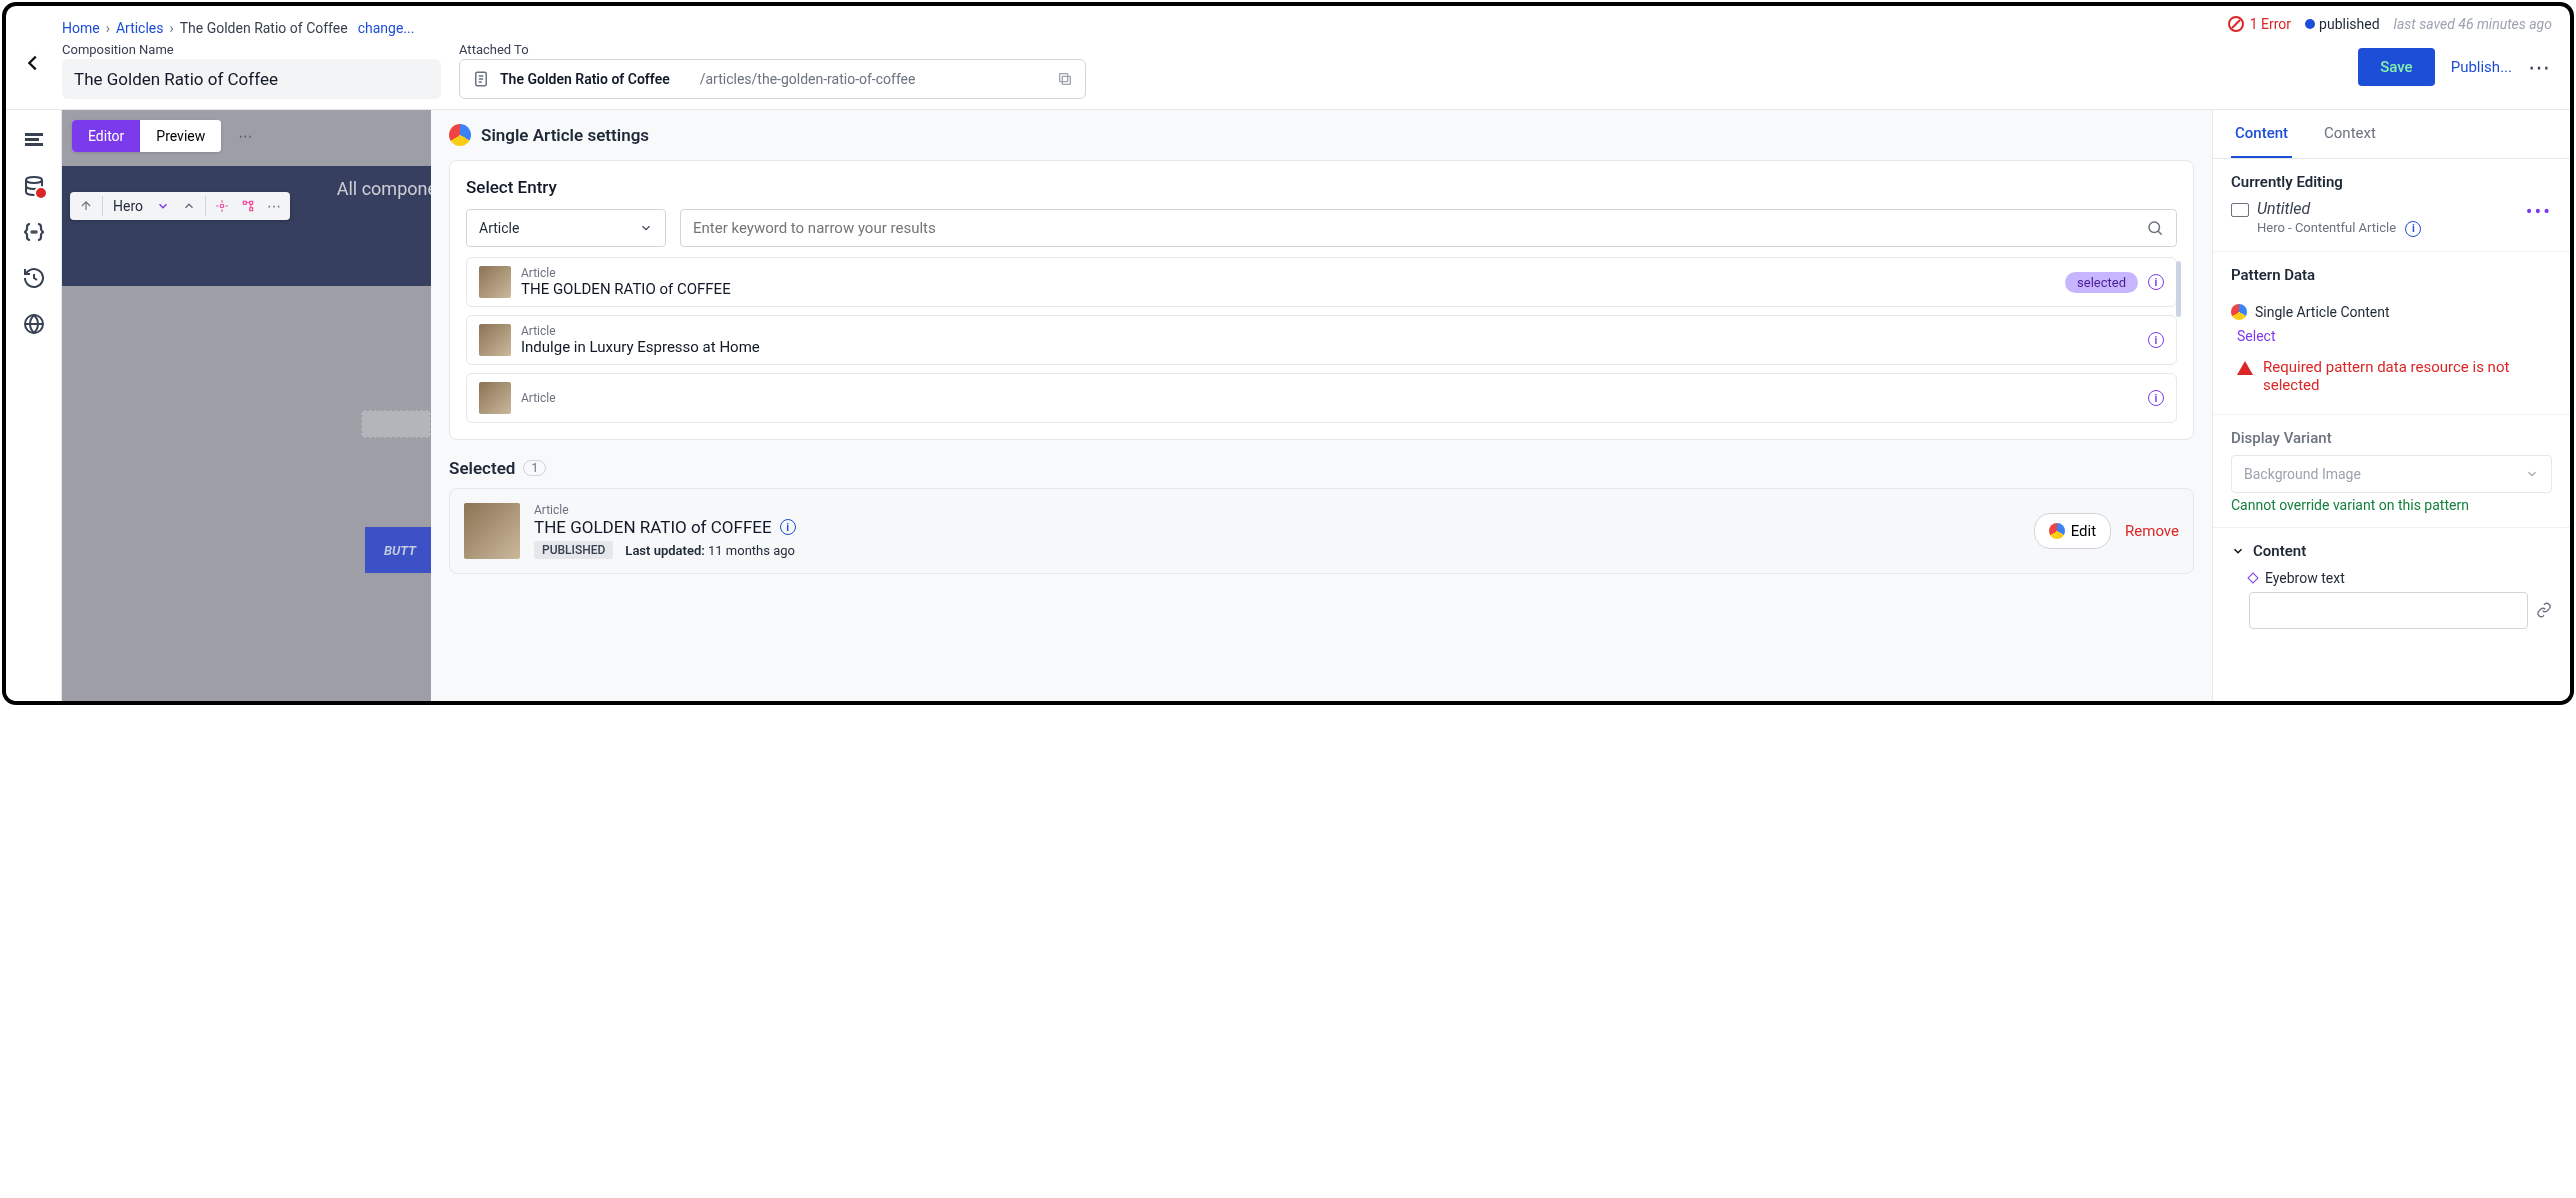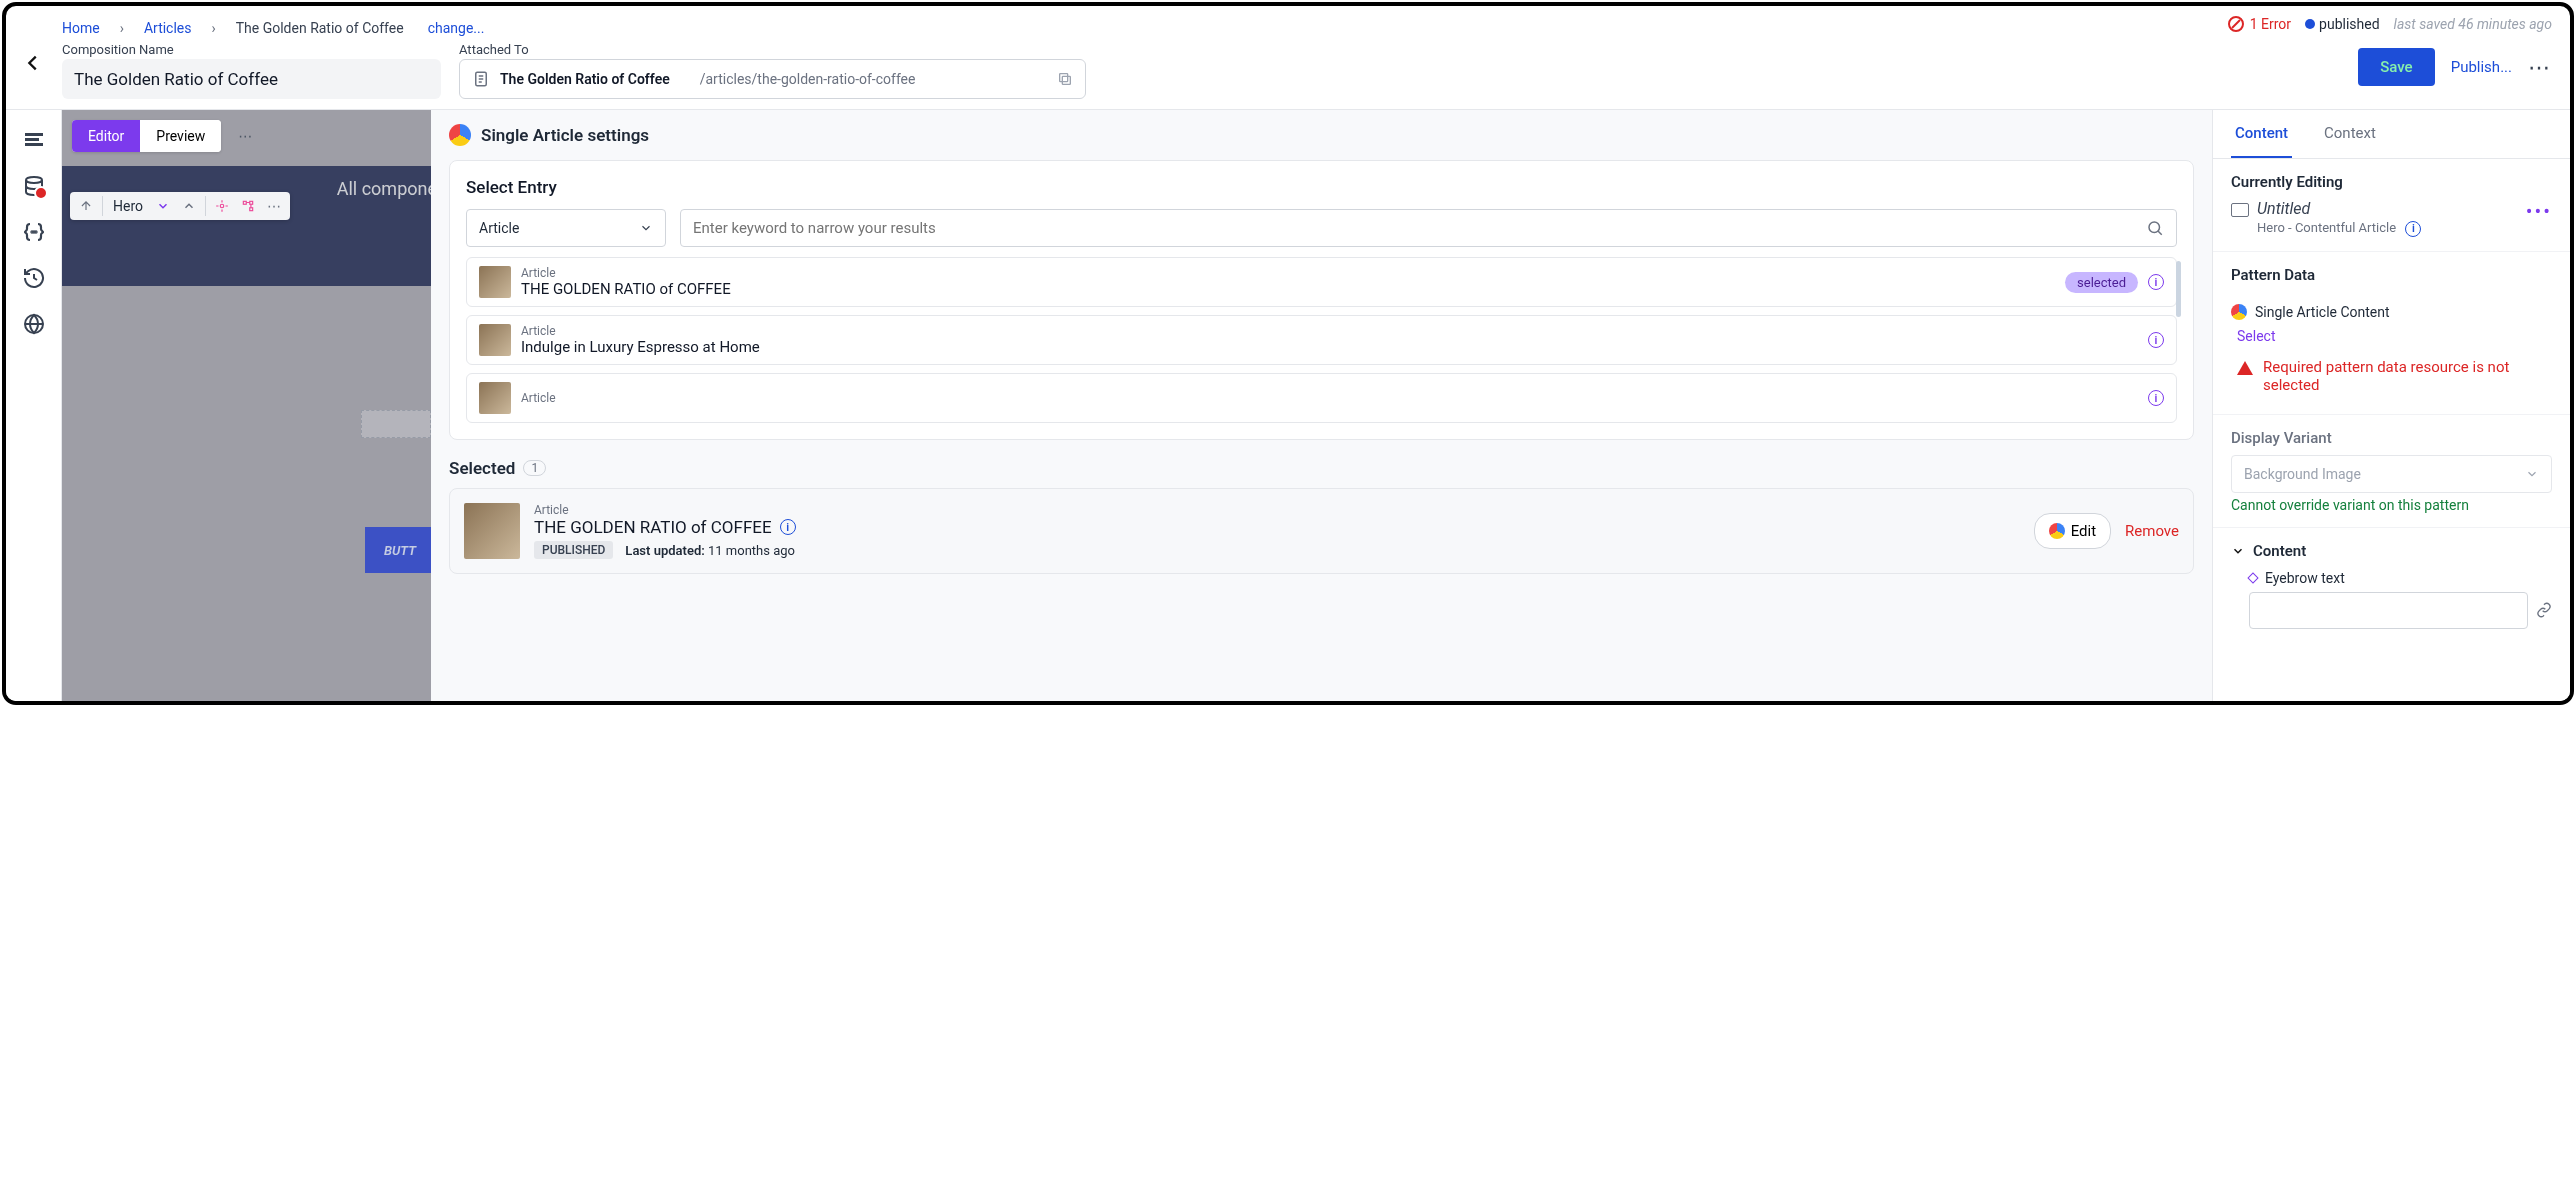--- a/index.html
+++ b/index.html
@@ -6,21 +6,21 @@
     body { background: #fff; color: #1f2937; font-size: 14px; }
     
     .app-wrap { border: 4px solid #000; border-radius: 14px; overflow: hidden; margin: 2px; }
     
     
     .top-region { display: flex; align-items: flex-start; padding: 10px 18px 10px 10px; gap: 12px; border-bottom: 1px solid #e5e7eb; }
     .back-btn { flex: 0 0 auto; margin-top: 30px; padding: 6px; cursor: pointer; }
     .back-btn svg { width: 22px; height: 22px; }
     
     .top-main { flex: 1; min-width: 0; }
-    .breadcrumb { display: flex; align-items: center; gap: 20px; font-size: 14px; padding: 4px 0; }
+    .breadcrumb { display: flex; align-items: center; gap: 6px; font-size: 14px; padding: 4px 0; }
     .breadcrumb a { color: #1d4ed8; text-decoration: none; }
     .breadcrumb .sep { color: #6b7280; }
     .breadcrumb .current { color: #374151; }
     .breadcrumb .change { color: #1d4ed8; cursor: pointer; margin-left: 4px; }
     
     .top-fields { display: flex; gap: 18px; margin-top: 2px; }
     .field-stack { display: flex; flex-direction: column; gap: 2px; }
     .field-label { font-size: 13px; color: #374151; }
     .comp-name-input { width: 379px; padding: 10px 12px; font-size: 17px; background: #f3f4f6; border: none; border-radius: 6px; color: #111827; }
     .attached-box { width: 627px; display: flex; align-items: center; gap: 10px; padding: 10px 12px; border: 1px solid #d1d5db; border-radius: 6px; background: #fff; }

